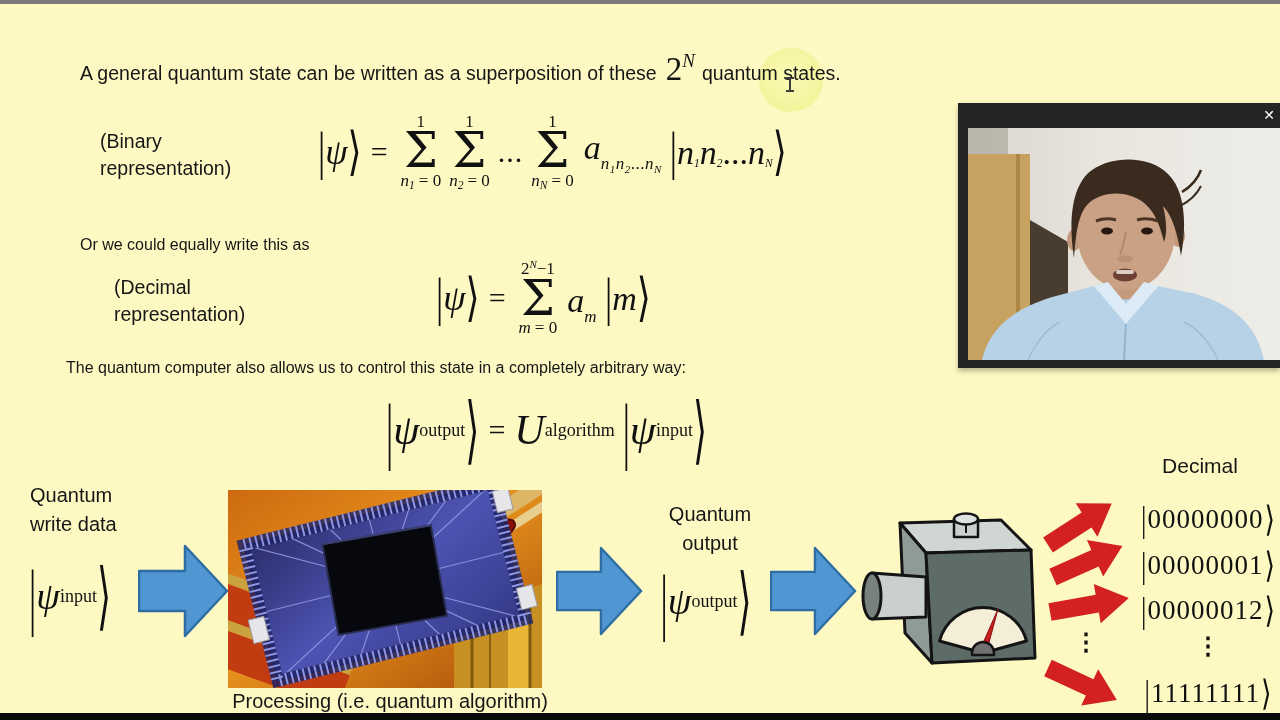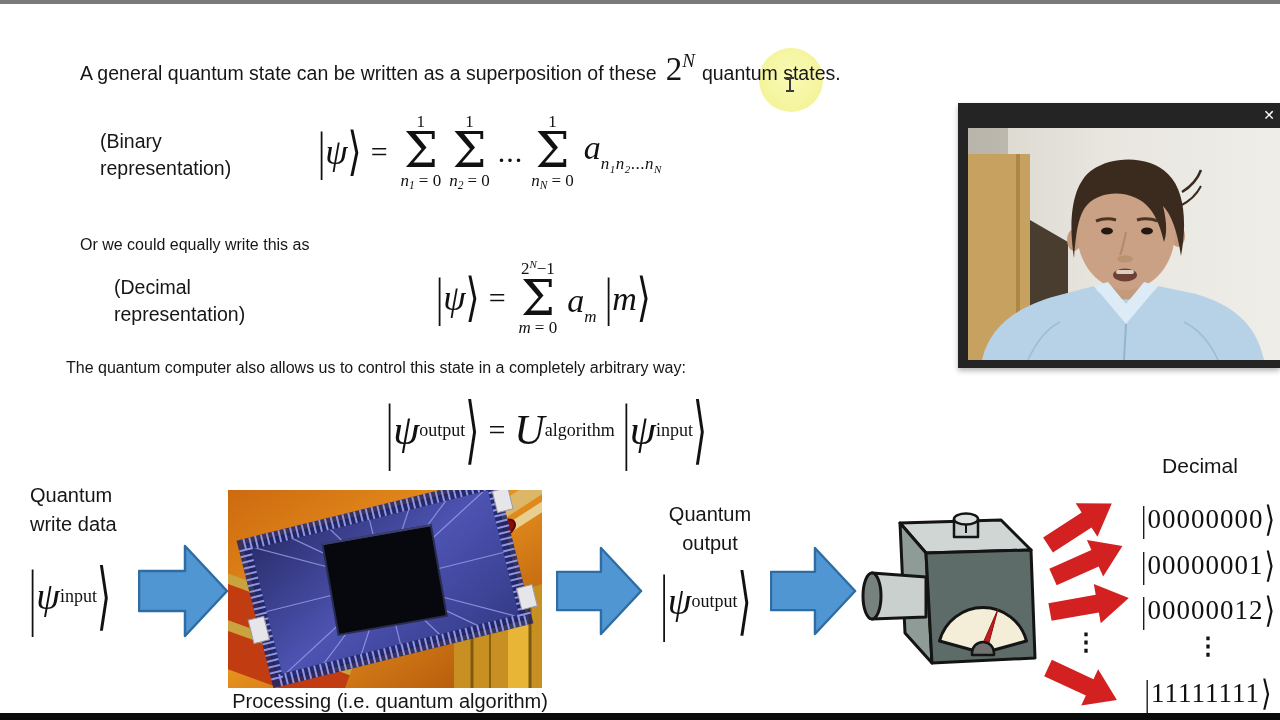--- a/index.html
+++ b/index.html
@@ -1,16 +1,16 @@
 <!DOCTYPE html>
 <html><head>
 <meta charset="utf-8">
 <style>
   html,body{margin:0;padding:0;background:#000;}
-  .stage{position:relative;width:1280px;height:720px;background:#ffffff;overflow:hidden;
+  .stage{position:relative;width:1280px;height:720px;background:#fef9c3;overflow:hidden;
          font-family:"Liberation Sans",sans-serif;color:#161616;}
   .abs{position:absolute;}
   .nw{white-space:nowrap;}
   .bar-top{left:0;top:0;width:1280px;height:4px;background:#7a7a7a;}
   .bar-bottom{left:0;top:713px;width:1280px;height:7px;background:#0b0b0b;}
 
   
   .title{left:80px;top:50px;font-size:19.5px;z-index:2;}
   .pow{margin:0 7px 0 9px;}
   .powbase{font-family:"Liberation Serif","DejaVu Serif",serif;font-size:33px;}
@@ -106,20 +106,23 @@
       <span class="lim"><span class="it">n</span><span class="ss it">2</span><span class="lsp">= 0</span></span>
     </span>
     <span class="cdots">...</span>
     <span class="sum">
       <span class="lim">1</span>
       <span class="sg">Σ</span>
       <span class="lim"><span class="it">n</span><span class="ss it">N</span><span class="lsp">= 0</span></span>
     </span>
     <span style="margin-left:6px;">
       <span class="it m34">a</span><span class="csub"><span class="it">n</span><span class="ss2 it">1</span><span class="it">n</span><span class="ss2 it">2</span><span>...</span><span class="it">n</span><span class="ss2 it">N</span></span>
+    </span>
+    <span style="margin-left:8px;">
+      <span class="vb">|</span><span class="it m34"><span>n</span><span class="ss">1</span><span>n</span><span class="ss">2</span></span><span class="m34">...</span><span class="it m34"><span>n</span><span class="ss">N</span></span><span class="ra">⟩</span>
     </span>
   </div>
 
   <div class="abs sent nw" style="left:80px;top:236px;">Or we could equally write this as</div>
 
   <div class="abs lbl" style="left:114px;top:274px;">
     <div>(Decimal</div>
     <div>representation)</div>
   </div>
 

